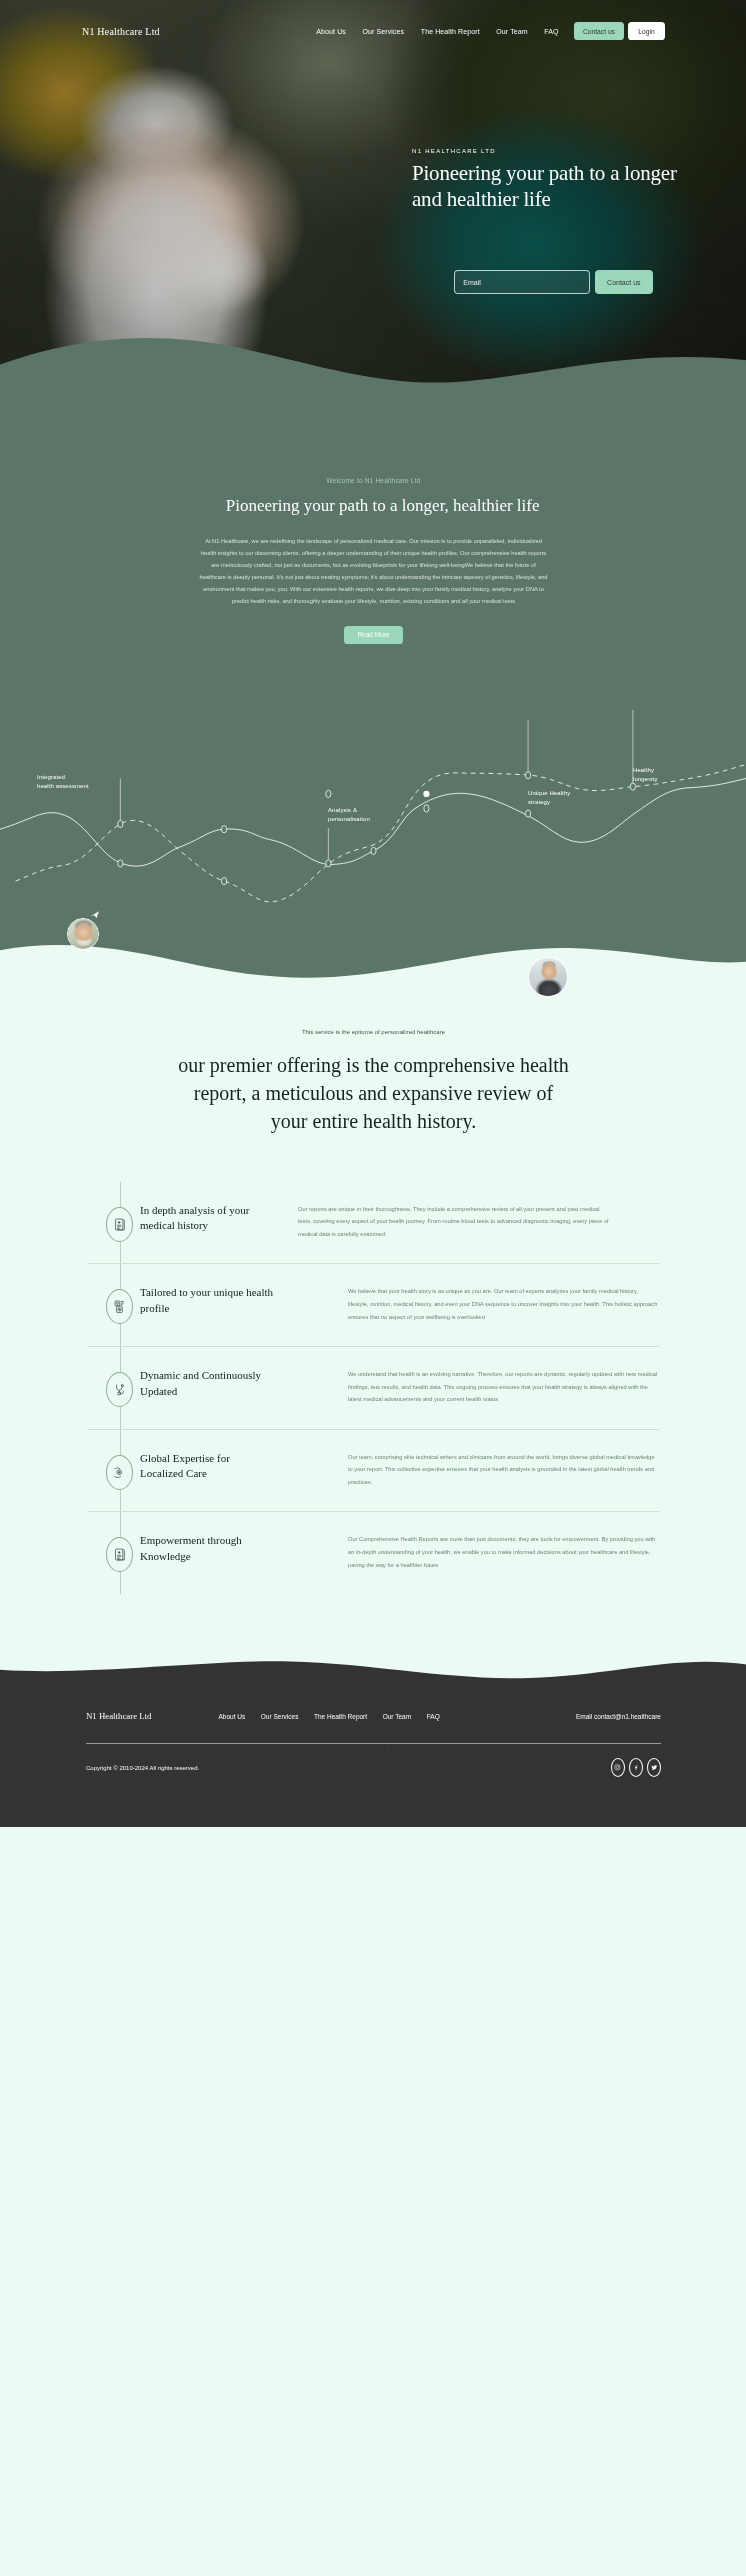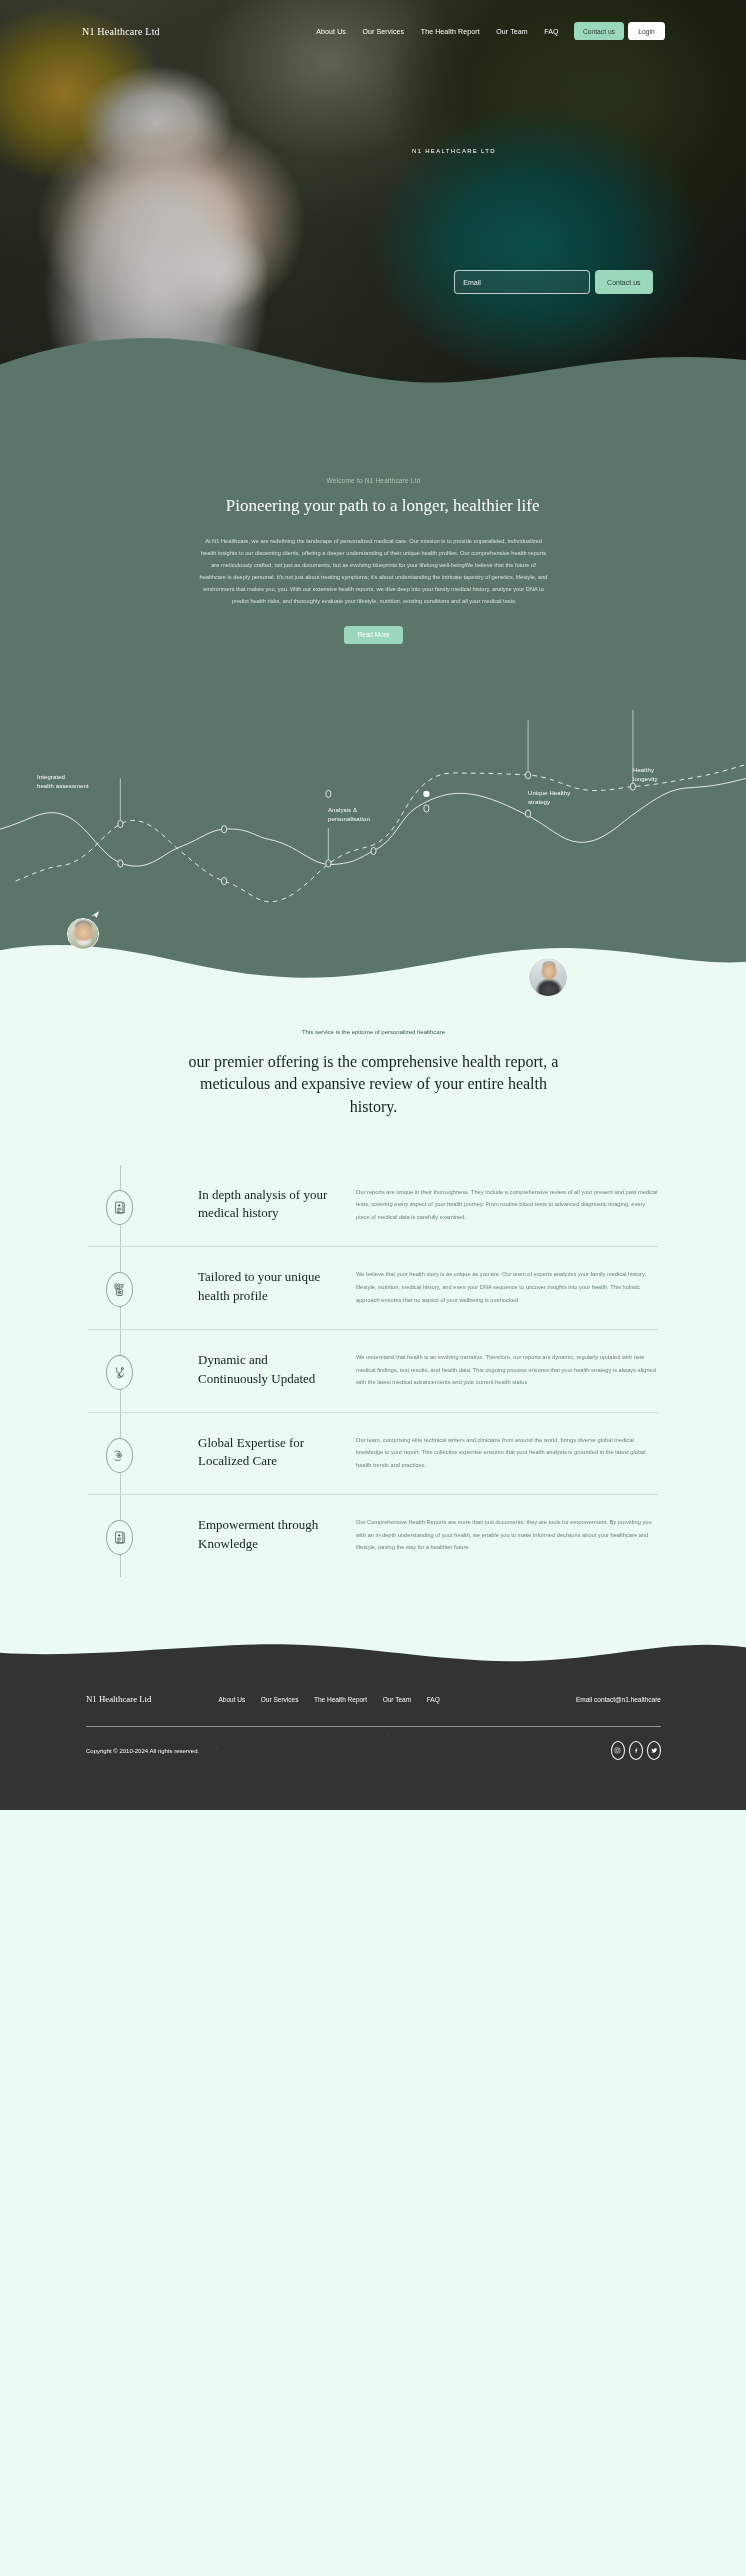--- a/index.html
+++ b/index.html
@@ -164,41 +164,41 @@
       linear-gradient(170deg,#e7ecee 0%,#ccd5d8 45%,#b4bfc2 100%);
   }
 
   
   .mint { position:relative; width:747px; background:#ebfbf3; padding-bottom:31px; }
   .mint-eyebrow {
     text-align:center; color:#3d5a4c; font-size:6px; padding-top:33px;
   }
   .mint-title {
     font-family:"Liberation Serif", serif;
-    text-align:center; color:#16241d; font-size:16px; line-height:1.42;
+    text-align:center; color:#16241d; font-size:20px; line-height:1.42;
     font-weight:400; max-width:394px; margin:15.6px auto 0;
   }
 
   
   .timeline { position:relative; width:571px; margin:46px auto 0; padding-left:0; }
   .tl-rail {
     position:absolute; left:32px; top:0; bottom:0; width:0.5px; background:#b9cfc3;
   }
   .tl-item { position:relative; display:flex; align-items:flex-start; padding:21px 0 23px; }
   .tl-item + .tl-item { border-top:0.5px solid #cfe0d6;justify-content:space-between; }
   .tl-badge {
     position:absolute; left:18px; top:25px;
     width:27px; height:35px; border-radius:50%;
     border:0.5px solid #8ea89a; background:#ebfbf3;
     display:flex; align-items:center; justify-content:center; z-index:2;
   }
   .tl-heading {
     font-family:"Liberation Serif", serif;
-    width:135px; margin-left:110px; color:#12201a;
-    font-size:13px; line-height:1.42; font-weight:400; flex:none;
+    width:135px; margin-left:52px; color:#12201a;
+    font-size:11px; line-height:1.42; font-weight:400; flex:none;
   }
   .tl-text {
     width:311px; margin-left:23px; color:#6b8377;
     font-size:5.7px; line-height:2.2;
   }
 
   
   .dark {
     position:relative; width:747px; background:#333333; overflow:hidden;
     padding-bottom:0; margin-top:21px;
@@ -279,20 +279,21 @@
       <a>The Health Report</a>
       <a>Our Team</a>
       <a>FAQ</a>
     </div>
     <button class="btn-contact">Contact us</button>
     <button class="btn-login">Login</button>
   </nav>
 
   <div class="hero-copy">
     <div class="hero-eyebrow">N1 HEALTHCARE LTD</div>
+    <h1 class="hero-title">Pioneering your path to a longer and healthier life</h1>
   </div>
 
   <form class="hero-form">
     <input class="hero-input" placeholder="Email" style="">
     <button class="hero-submit">Contact us</button>
   </form>
 
   <svg class="hero-wave" viewBox="0 0 1440 140" preserveAspectRatio="none">
     <path d="M0,72 C150,18 300,6 460,40 C620,74 740,118 900,104 C1060,90 1220,40 1440,64 L1440,140 L0,140 Z" fill="#5b7668"></path>
   </svg>

